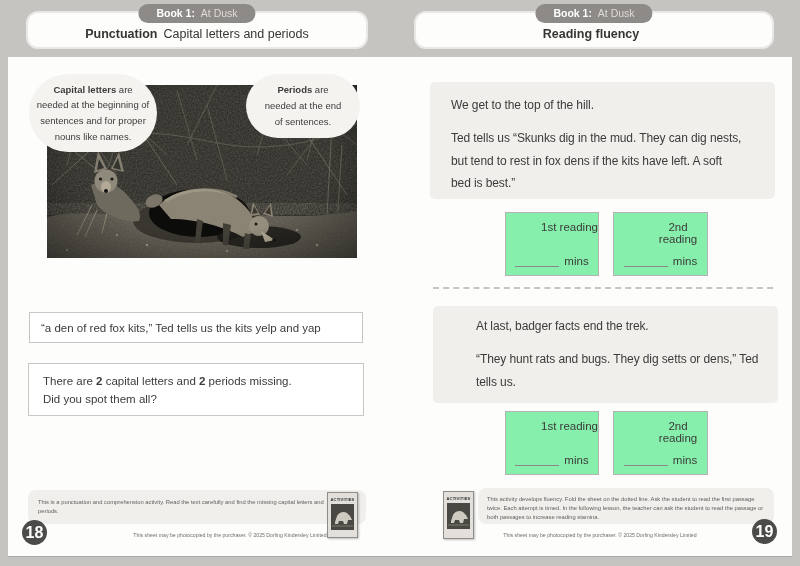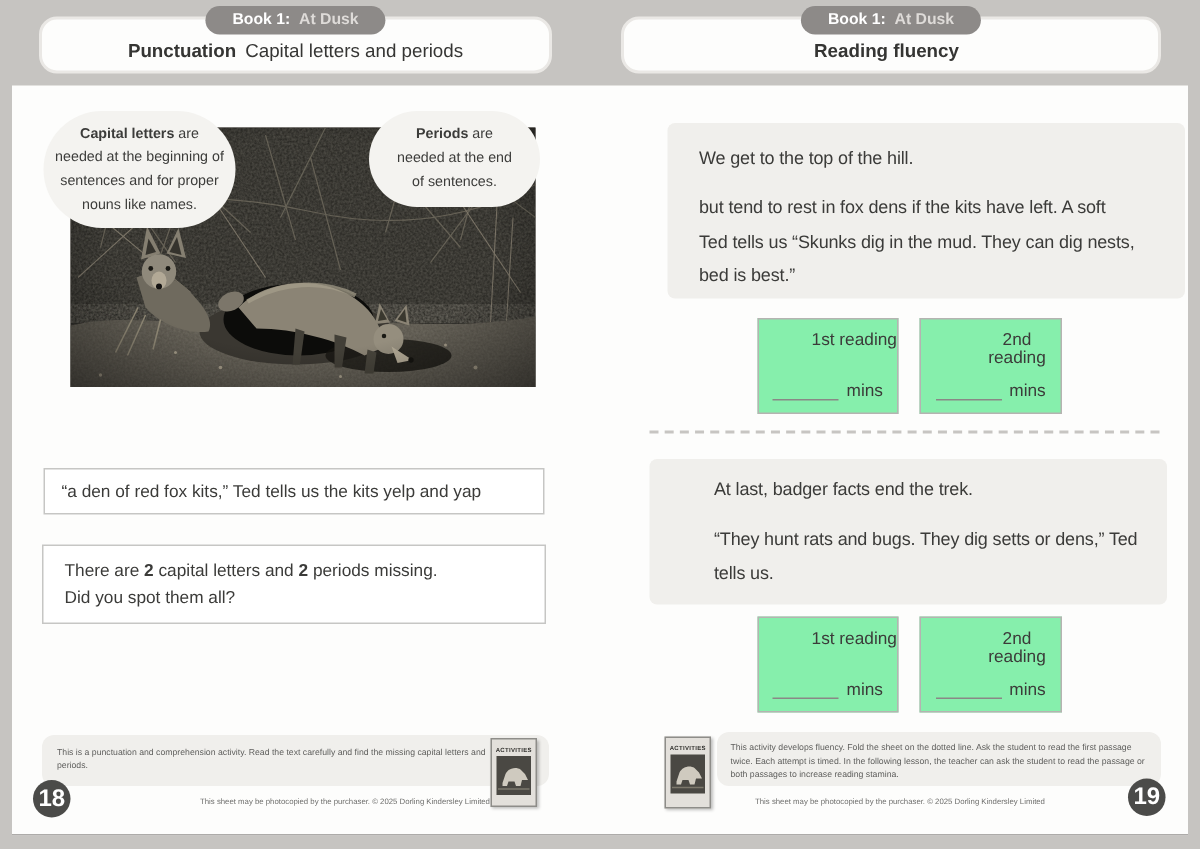--- a/index.html
+++ b/index.html
@@ -6,42 +6,42 @@
   body{font-family:"Liberation Sans", sans-serif; background:#b9b7b5;}
   .screen{position:relative;width:800px;height:566px;background:#c6c4c1;overflow:hidden;}
   .sheet{position:absolute;left:8px;top:57px;width:784px;height:499px;background:#fdfdfc;border-bottom:1px solid #adaba9;}
 
   
   .header-box{position:absolute;top:11px;height:38px;background:#fdfdfc;border:2px solid #eae8e5;border-radius:12px;display:flex;align-items:flex-end;justify-content:center;padding-bottom:6px;box-sizing:border-box;}
   .header-box.left{left:26px;width:342px;}
   .header-box.right{left:414px;width:360px;}
   .tab{position:absolute;top:-9px;left:50%;transform:translateX(-50%);background:#8d8a88;color:#fff;border-radius:11px;padding:4px 18px;font-size:10.5px;white-space:nowrap;line-height:1;}
   .tab b{font-weight:700;color:#ffffff;}
-  .tab .tab-rest{color:#dedbd8;margin-left:3px;font-weight:bold;}
+  .tab .tab-rest{color:#dedbd8;margin-left:3px;}
   .page-title{font-size:12.5px;color:#353533;white-space:nowrap;}
   .page-title b{font-weight:700;margin-right:6px;}
 
   
   .bubble{position:absolute;background:#f4f3f0;border-radius:40px;display:flex;flex-direction:column;justify-content:center;text-align:center;font-size:9.5px;line-height:1.65;color:#3c3c3a;z-index:3;}
   .bubble .line{white-space:nowrap;}
   .bubble b{font-weight:700;}
   .bubble.capital{left:29px;top:74px;width:128px;height:78px;}
   .bubble.periods{left:246px;top:74px;width:114px;height:64px;}
 
   
   .photo{position:absolute;left:47px;top:85px;width:310px;height:173px;z-index:1;background:#24231f;}
 
   
   .quote-box{position:absolute;left:29px;top:312px;width:334px;height:31px;border:1px solid #c6c6c4;box-sizing:border-box;display:flex;align-items:center;padding-left:11px;font-size:11.5px;color:#3b3b39;background:#fff;}
   .hint-box{position:absolute;left:28px;top:363px;width:336px;height:53px;border:1px solid #c6c6c4;box-sizing:border-box;padding:8px 0 0 14px;font-size:11.5px;line-height:1.6;color:#3b3b39;background:#fff;}
   .hint-box b{font-weight:700;}
 
   
   .panel{position:absolute;width:345px;background:#f0efec;border-radius:5px;box-sizing:border-box;padding:16px 0 0 21px;font-size:12px;letter-spacing:-0.1px;color:#3b3b39;}
-  .panel.p1{left:445px;top:82px;height:117px;}
+  .panel.p1{left:430px;top:82px;height:117px;}
   .panel.p2{left:433px;top:306px;height:97px;padding-top:13px;padding-left:43px;}
   .panel .first{margin-bottom:15px;white-space:nowrap;}
   .panel .line{white-space:nowrap;line-height:22.5px;}
 
   .dashed-fold{position:absolute;left:433px;top:287px;width:340px;height:0;border-top:2px dashed #c7c5c2;}
 
   
   .rbox{position:absolute;width:94px;height:64px;border:1px solid #b5b3b1;background:#86efac;box-sizing:border-box;padding-left:35px;}
   .rbox .rlabel{margin-top:8px;text-align:center;font-size:11.5px;color:#3b3b39;}
   .rbox .mins-row{position:absolute;bottom:8px;left:0;width:100%;display:flex;justify-content:center;align-items:center;gap:5px;font-size:11.5px;color:#3b3b39;}
@@ -200,22 +200,22 @@
   <div class="quote-box">
     <span>“a den of red fox kits,” Ted tells us the kits yelp and yap</span>
   </div>
   <div class="hint-box">
     <div><span>There are </span><b>2</b><span> capital letters and </span><b>2</b><span> periods missing.</span></div>
     <div>Did you spot them all?</div>
   </div>
 
   <div class="panel p1">
     <div class="first">We get to the top of the hill.</div>
+    <div class="line">Ted tells us “Skunks dig in the mud. They can dig nests,</div>
     <div class="line">but tend to rest in fox dens if the kits have left. A soft</div>
-    <div class="line">Ted tells us “Skunks dig in the mud. They can dig nests,</div>
     <div class="line">bed is best.”</div>
   </div>
 
   <div class="rbox r1a">
     <div class="rlabel">1st reading</div>
     <div class="mins-row">
         <span class="blank"></span>
         <span>mins</span>
       </div>
   </div>

